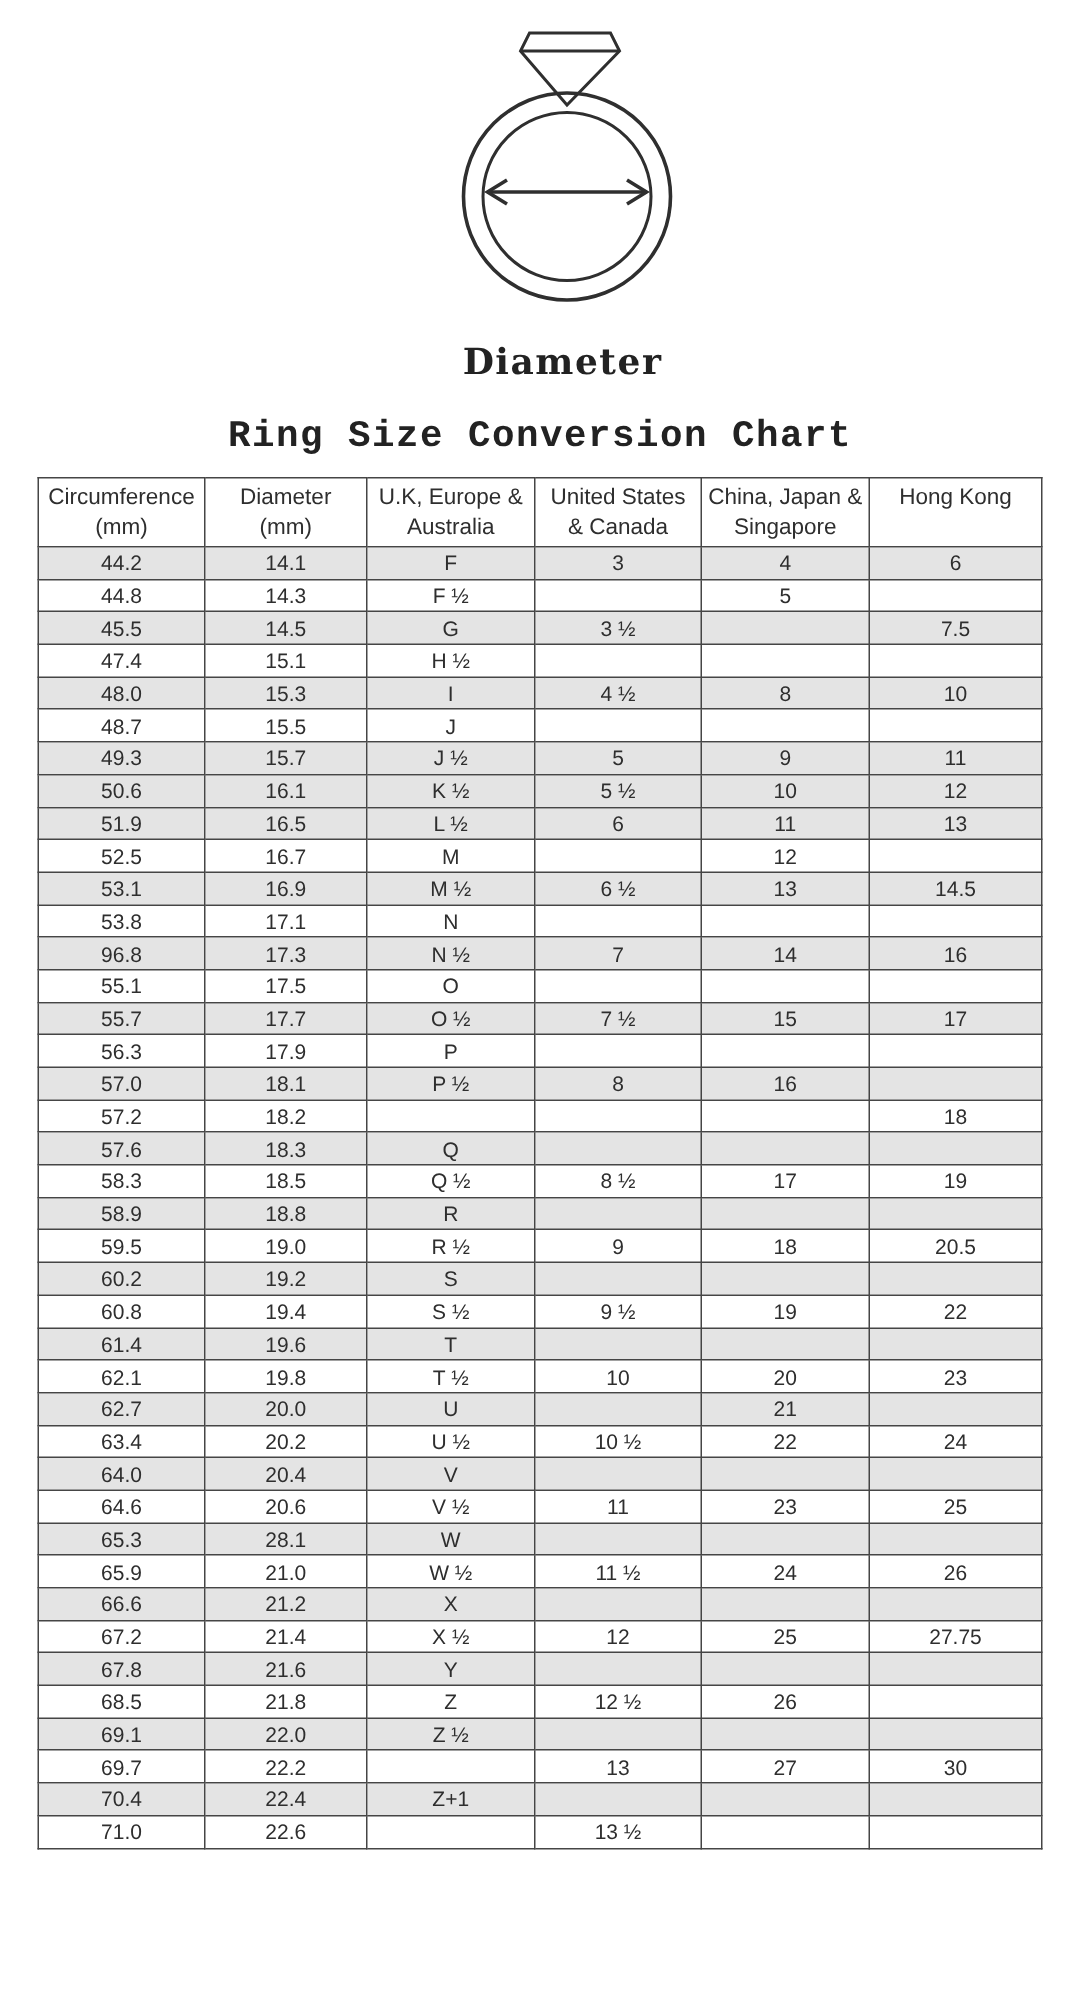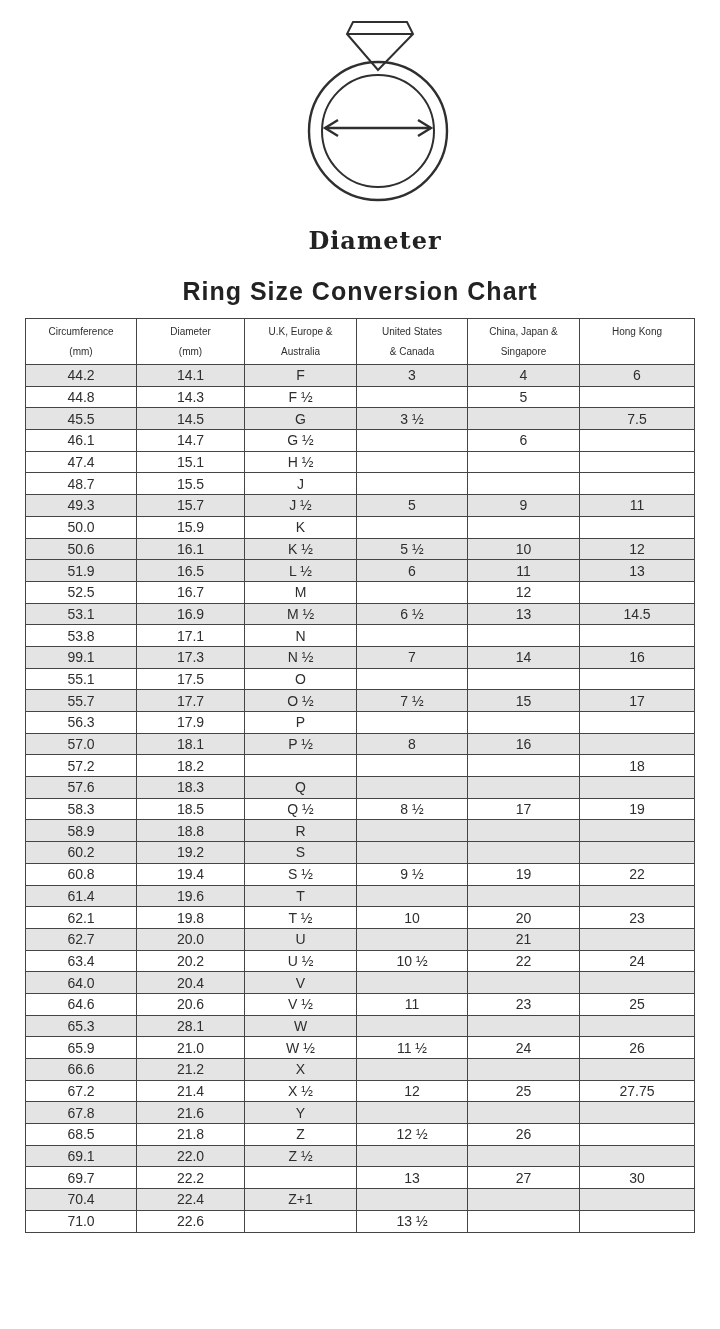--- a/index.html
+++ b/index.html
@@ -28,21 +28,21 @@
     font-weight:bold;
     font-size:24px;
     line-height:28px;
     letter-spacing:1px;
     color:#222;
     white-space:nowrap;
   }
   .chart-title{
     margin-top:22px;
     text-align:center;
-    font-family:Liberation Sans, sans-serif;
+    font-family:Liberation Mono, monospace;
     font-weight:bold;
     font-size:25px;
     line-height:28px;
     letter-spacing:1px;
     color:#222;
   }
   table.size-table{
     margin:13px 0 0 25px;
     width:669px;
     border-collapse:collapse;
@@ -53,21 +53,21 @@
     border:1.6px solid var(--border-color);
     text-align:center;
     overflow:hidden;
     white-space:nowrap;
   }
   table.size-table th{
     height:46px;
     vertical-align:top;
     padding-top:3px;
     font-weight:400;
-    font-size:10px;
+    font-size:15px;
     line-height:20px;
     background:var(--bg-color);
   }
   table.size-table td{
     height:21.7px;
     font-size:14px;
     line-height:20px;
     padding:0 2px;
   }
   table.size-table tr.shaded td{background:var(--shaded-color);}
@@ -154,59 +154,51 @@
       </tr>
       <tr class="shaded">
         <td>45.5</td>
         <td>14.5</td>
         <td>G</td>
         <td>3 ½</td>
         <td></td>
         <td>7.5</td>
       </tr>
       <tr>
-        <td>46.1</td>
-        <td>14.7</td>
-        <td>G ½</td>
-        <td></td>
-        <td>6</td>
-        <td></td>
-      </tr>
-      <tr>
         <td>47.4</td>
         <td>15.1</td>
         <td>H ½</td>
         <td></td>
         <td></td>
         <td></td>
+      </tr>
+      <tr class="shaded">
+        <td>48.0</td>
+        <td>15.3</td>
+        <td>I</td>
+        <td>4 ½</td>
+        <td>8</td>
+        <td>10</td>
       </tr>
       <tr>
         <td>48.7</td>
         <td>15.5</td>
         <td>J</td>
         <td></td>
         <td></td>
         <td></td>
       </tr>
       <tr class="shaded">
         <td>49.3</td>
         <td>15.7</td>
         <td>J ½</td>
         <td>5</td>
         <td>9</td>
         <td>11</td>
       </tr>
-      <tr>
-        <td>50.0</td>
-        <td>15.9</td>
-        <td>K</td>
-        <td></td>
-        <td></td>
-        <td></td>
-      </tr>
       <tr class="shaded">
         <td>50.6</td>
         <td>16.1</td>
         <td>K ½</td>
         <td>5 ½</td>
         <td>10</td>
         <td>12</td>
       </tr>
       <tr class="shaded">
         <td>51.9</td>
@@ -234,21 +226,21 @@
       </tr>
       <tr>
         <td>53.8</td>
         <td>17.1</td>
         <td>N</td>
         <td></td>
         <td></td>
         <td></td>
       </tr>
       <tr class="shaded">
-        <td>99.1</td>
+        <td>96.8</td>
         <td>17.3</td>
         <td>N ½</td>
         <td>7</td>
         <td>14</td>
         <td>16</td>
       </tr>
       <tr>
         <td>55.1</td>
         <td>17.5</td>
         <td>O</td>
@@ -305,20 +297,28 @@
         <td>19</td>
       </tr>
       <tr class="shaded">
         <td>58.9</td>
         <td>18.8</td>
         <td>R</td>
         <td></td>
         <td></td>
         <td></td>
       </tr>
+      <tr>
+        <td>59.5</td>
+        <td>19.0</td>
+        <td>R ½</td>
+        <td>9</td>
+        <td>18</td>
+        <td>20.5</td>
+      </tr>
       <tr class="shaded">
         <td>60.2</td>
         <td>19.2</td>
         <td>S</td>
         <td></td>
         <td></td>
         <td></td>
       </tr>
       <tr>
         <td>60.8</td>

